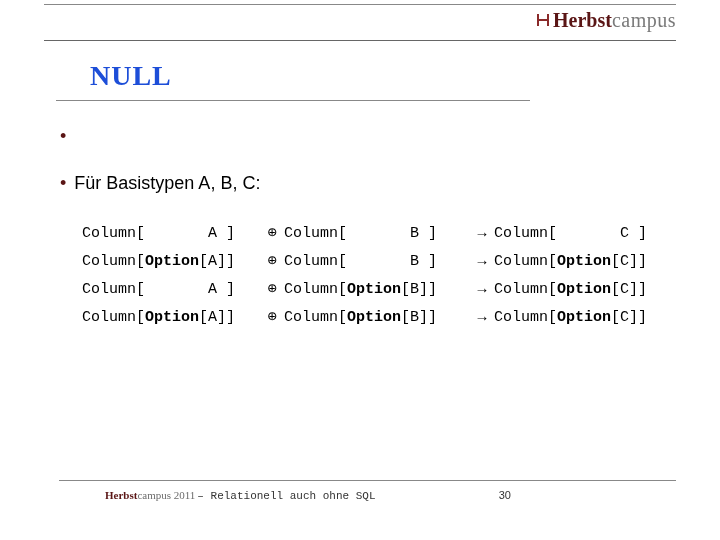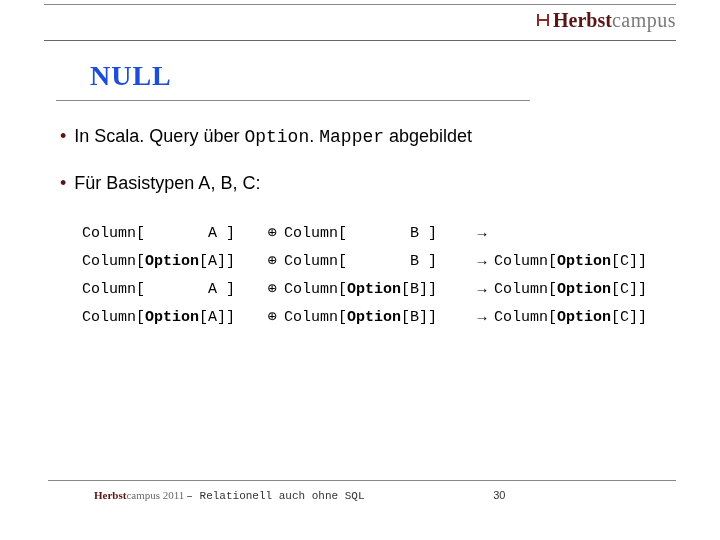--- a/index.html
+++ b/index.html
@@ -21,21 +21,21 @@
   .bullet .txt { }
   .code-inline { font-family: "Courier New", monospace; }
   .table { margin: 14px 0 12px 22px; }
   .table-row { display: flex; align-items: baseline; font-family: "Courier New", monospace; font-size: 15px; line-height: 28px; white-space: pre; }
   .col1 { width: 178px; }
   .op  { width: 24px; text-align: center; }
   .col2 { width: 186px; }
   .arw { width: 24px; text-align: center; }
   .col3 { width: 170px; }
   .bold { font-weight: 700; }
-  .footer { position: absolute; left: 4px; right: 0; bottom: 38px; }
+  .footer { position: absolute; left: 15px; right: 0; bottom: 38px; }
   .footer-rule { height: 1px; background: #888; margin: 0 44px 8px 44px; }
   .footer-row { display: flex; align-items: baseline; padding: 0 44px 0 90px; font-size: 11px; color: #333; }
   .footer-row .brand { font-family: Georgia, serif; }
   .footer-row .brand .hb { font-weight: 700; color: #5a1515; }
   .footer-row .brand .rest { color: #6c6c6c; }
   .footer-row .subtitle { margin-left: 2px; font-family: Liberation Mono, monospace; }
   .footer-row .pagenum { flex: 1; text-align: center; margin-left: -80px; padding-left: 38px; }
 </style>
 </head>
 <body>
@@ -57,36 +57,34 @@
     </div>
     <div class="rule2"></div>
   </div>
 
   <div class="title">NULL</div>
   <div class="title-rule"></div>
 
   <div class="body">
     <div class="bullet">
       <span class="dot">•</span>
-      <span class="txt">
-        <span>In Scala</span><span>. Query über </span><span class="code-inline">Option</span><span>. </span><span class="code-inline">Mapper</span><span> abgebildet</span>
-      </span>
     </div>
     <div class="bullet">
       <span class="dot">•</span>
       <span class="txt">Für Basistypen A, B, C:</span>
     </div>
 
     <div class="table">
 
       <div class="table-row">
         <span class="col1"><span>Column</span><span>[</span><span>       </span><span>A</span><span> </span><span>]</span></span>
         <span class="op">⊕</span>
         <span class="col2"><span>Column</span><span>[</span><span>       </span><span>B</span><span> </span><span>]</span></span>
         <span class="arw">→</span>
+        <span class="col3"><span>Column</span><span>[</span><span>       </span><span>C</span><span> </span><span>]</span></span>
       </div>
 
       <div class="table-row">
         <span class="col1"><span>Column</span><span>[</span><span class="bold">Option</span><span>[</span><span>A</span><span>]</span><span>]</span></span>
         <span class="op">⊕</span>
         <span class="col2"><span>Column</span><span>[</span><span>       </span><span>B</span><span> </span><span>]</span></span>
         <span class="arw">→</span>
         <span class="col3"><span>Column</span><span>[</span><span class="bold">Option</span><span>[</span><span>C</span><span>]</span><span>]</span></span>
       </div>
 

